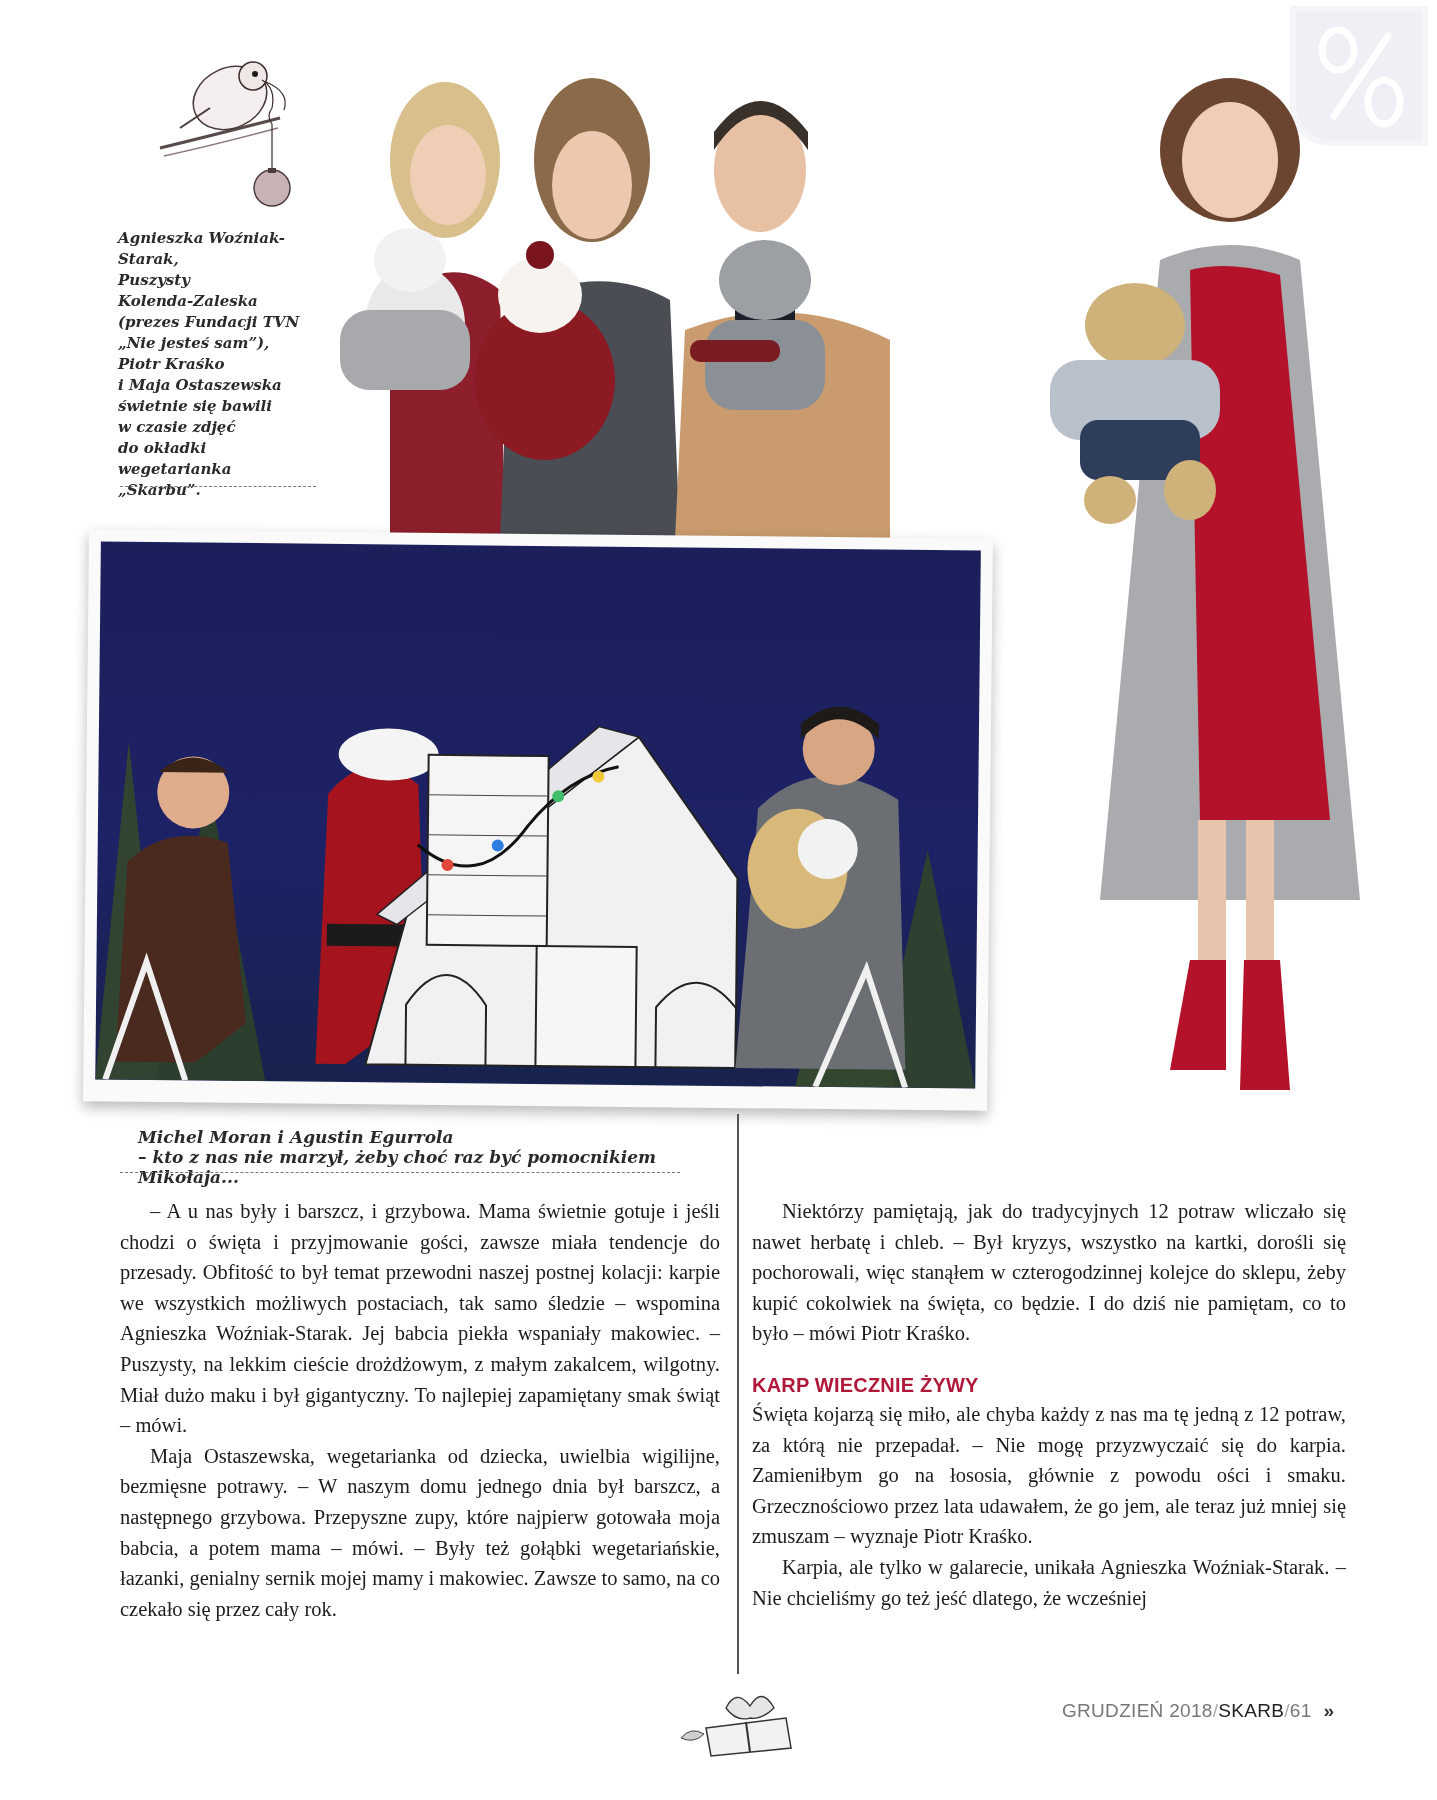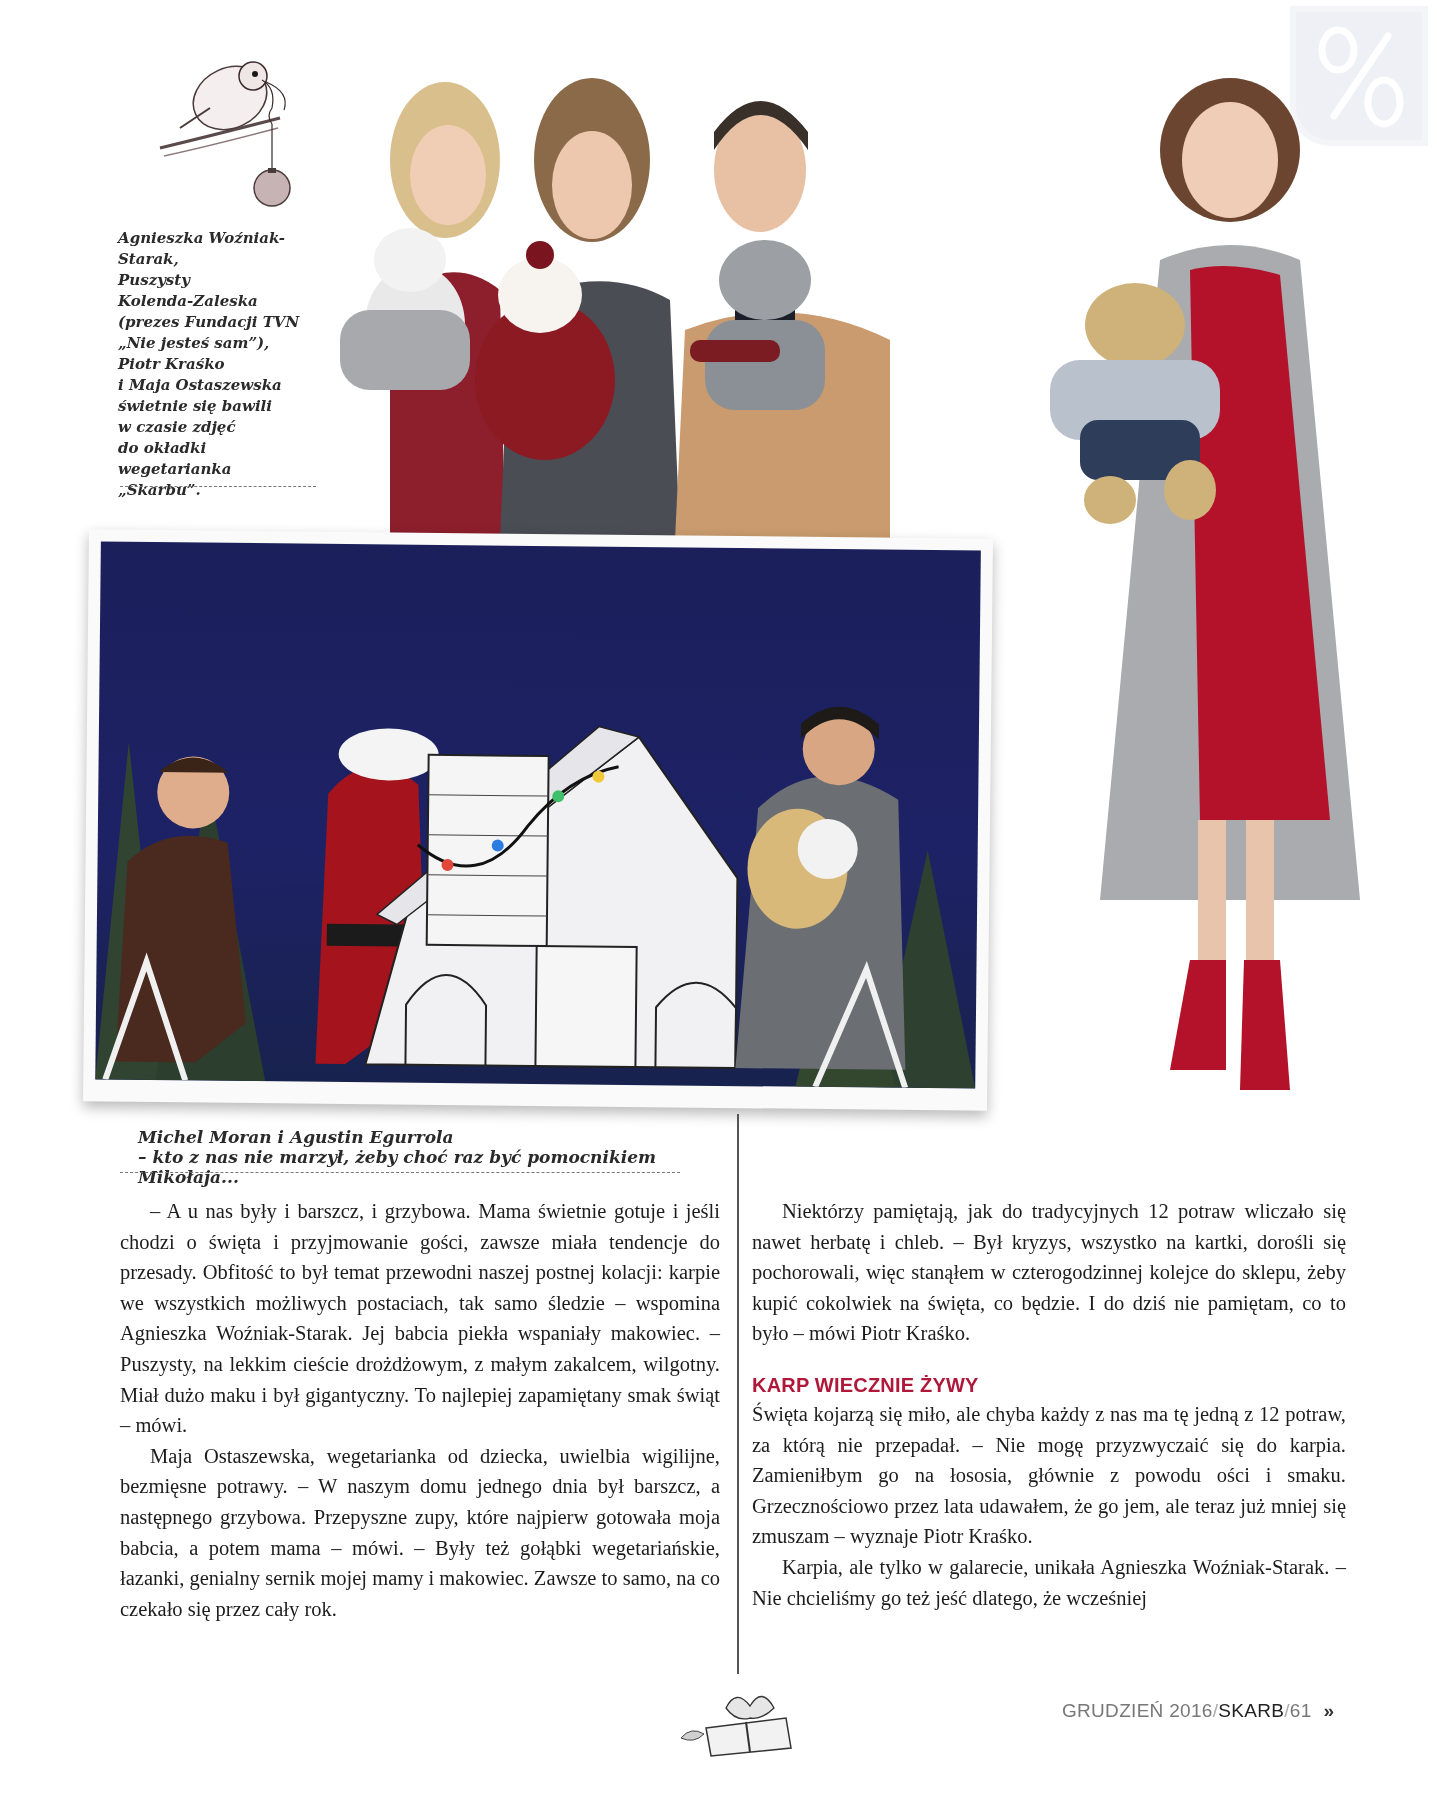--- a/index.html
+++ b/index.html
@@ -236,14 +236,14 @@
 <div class="abs gift">
   <svg viewBox="0 0 150 80" width="150" height="80">
     <path d="M40 50 L120 40 L125 70 L45 78 Z" fill="#f2f2f2" stroke="#333" stroke-width="1.5"></path>
     <path d="M80 44 L84 74" stroke="#333" stroke-width="2"></path>
     <path d="M60 30 Q70 10 84 28 Q96 8 108 30 Q96 42 84 40 Q70 44 60 30 Z" fill="#e6e6e6" stroke="#333" stroke-width="1.3"></path>
     <path d="M15 60 Q25 48 38 56 Q28 66 15 60 Z" fill="#cfcfcf" stroke="#444" stroke-width="1"></path>
   </svg>
 </div>
 
 <div class="abs footer">
-  <span>GRUDZIEŃ 2016</span><span class="sep">/</span><span class="brand">SKARB</span><span class="sep">/</span><span>61</span><span class="chev">»</span>
+  <span>GRUDZIEŃ 2018</span><span class="sep">/</span><span class="brand">SKARB</span><span class="sep">/</span><span>61</span><span class="chev">»</span>
 </div>
 
 </body></html>

